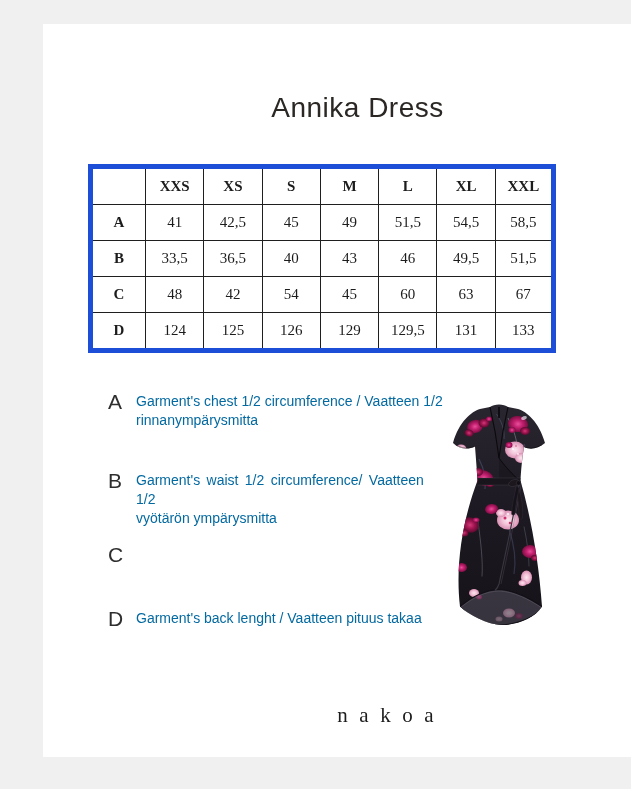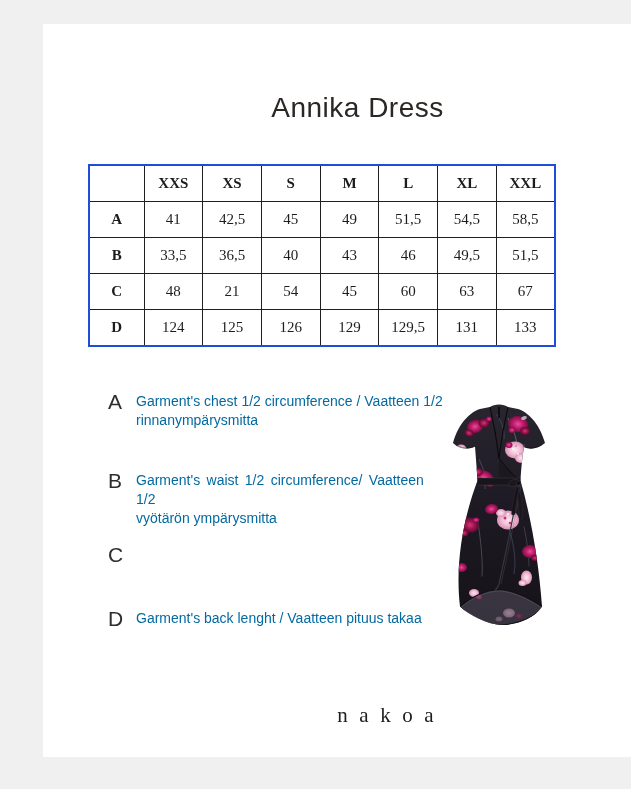--- a/index.html
+++ b/index.html
@@ -24,21 +24,21 @@
     border-collapse:collapse;table-layout:fixed;
     width:468px;
     font-family:"Liberation Serif", serif;
     color:#1c1c1c;
   }
   .size-table td,.size-table th{
     border:1.5px solid #1f1f1f;
     text-align:center;vertical-align:middle;
     font-size:15px;height:35px;padding:0;
   }
-  .size-table{border:2px solid #1d4ed8;}
+  .size-table{border:5px solid #1d4ed8;}
   .size-table th{font-weight:700;}
   .size-table td.rowlabel{font-weight:700;}
   .col-first{width:55px;}
   .legend-item{
     position:absolute;left:65px;width:345px;
     display:flex;align-items:flex-start;
   }
   .legend-key{
     width:28px;flex:0 0 28px;
     font-size:21px;color:#2e2e2e;line-height:22px;
@@ -107,21 +107,21 @@
       <td>36,5</td>
       <td>40</td>
       <td>43</td>
       <td>46</td>
       <td>49,5</td>
       <td>51,5</td>
     </tr>
     <tr>
       <td class="rowlabel">C</td>
       <td>48</td>
-      <td>21</td>
+      <td>42</td>
       <td>54</td>
       <td>45</td>
       <td>60</td>
       <td>63</td>
       <td>67</td>
     </tr>
     <tr>
       <td class="rowlabel">D</td>
       <td>124</td>
       <td>125</td>

